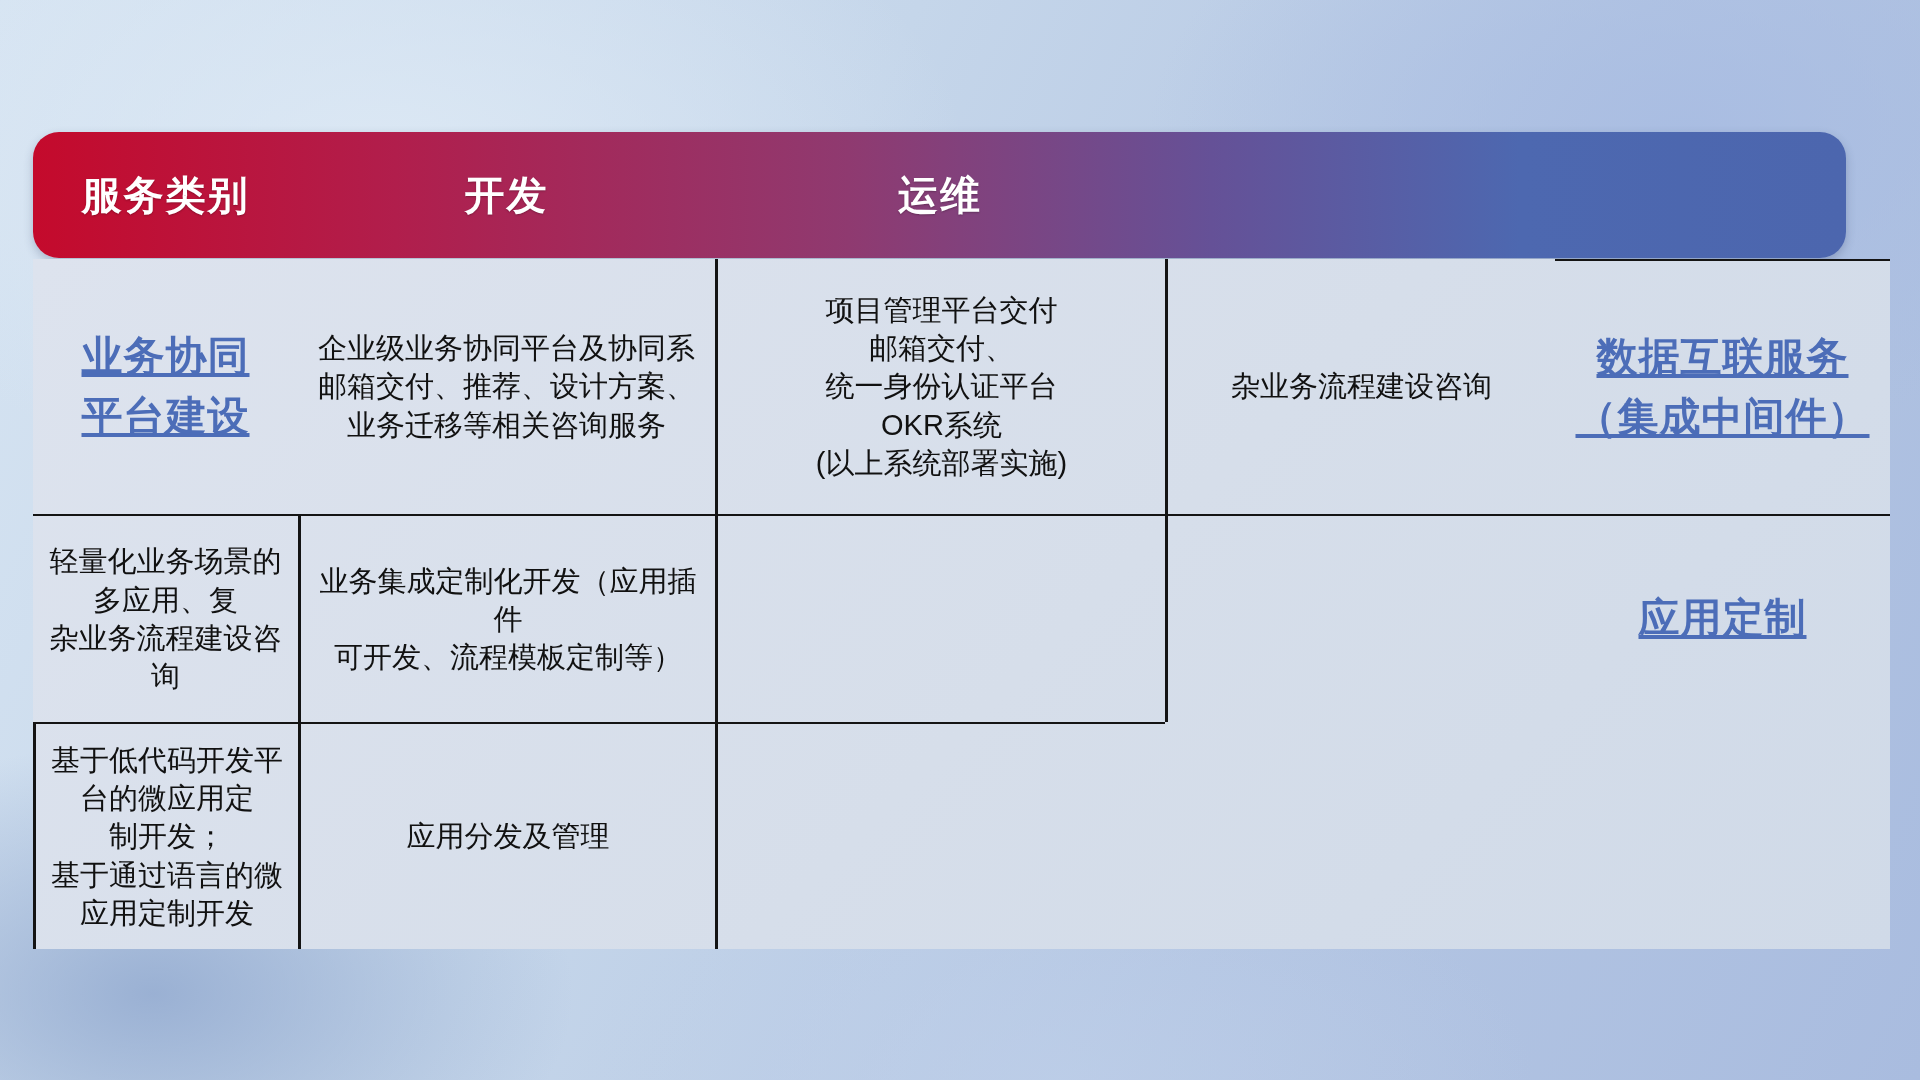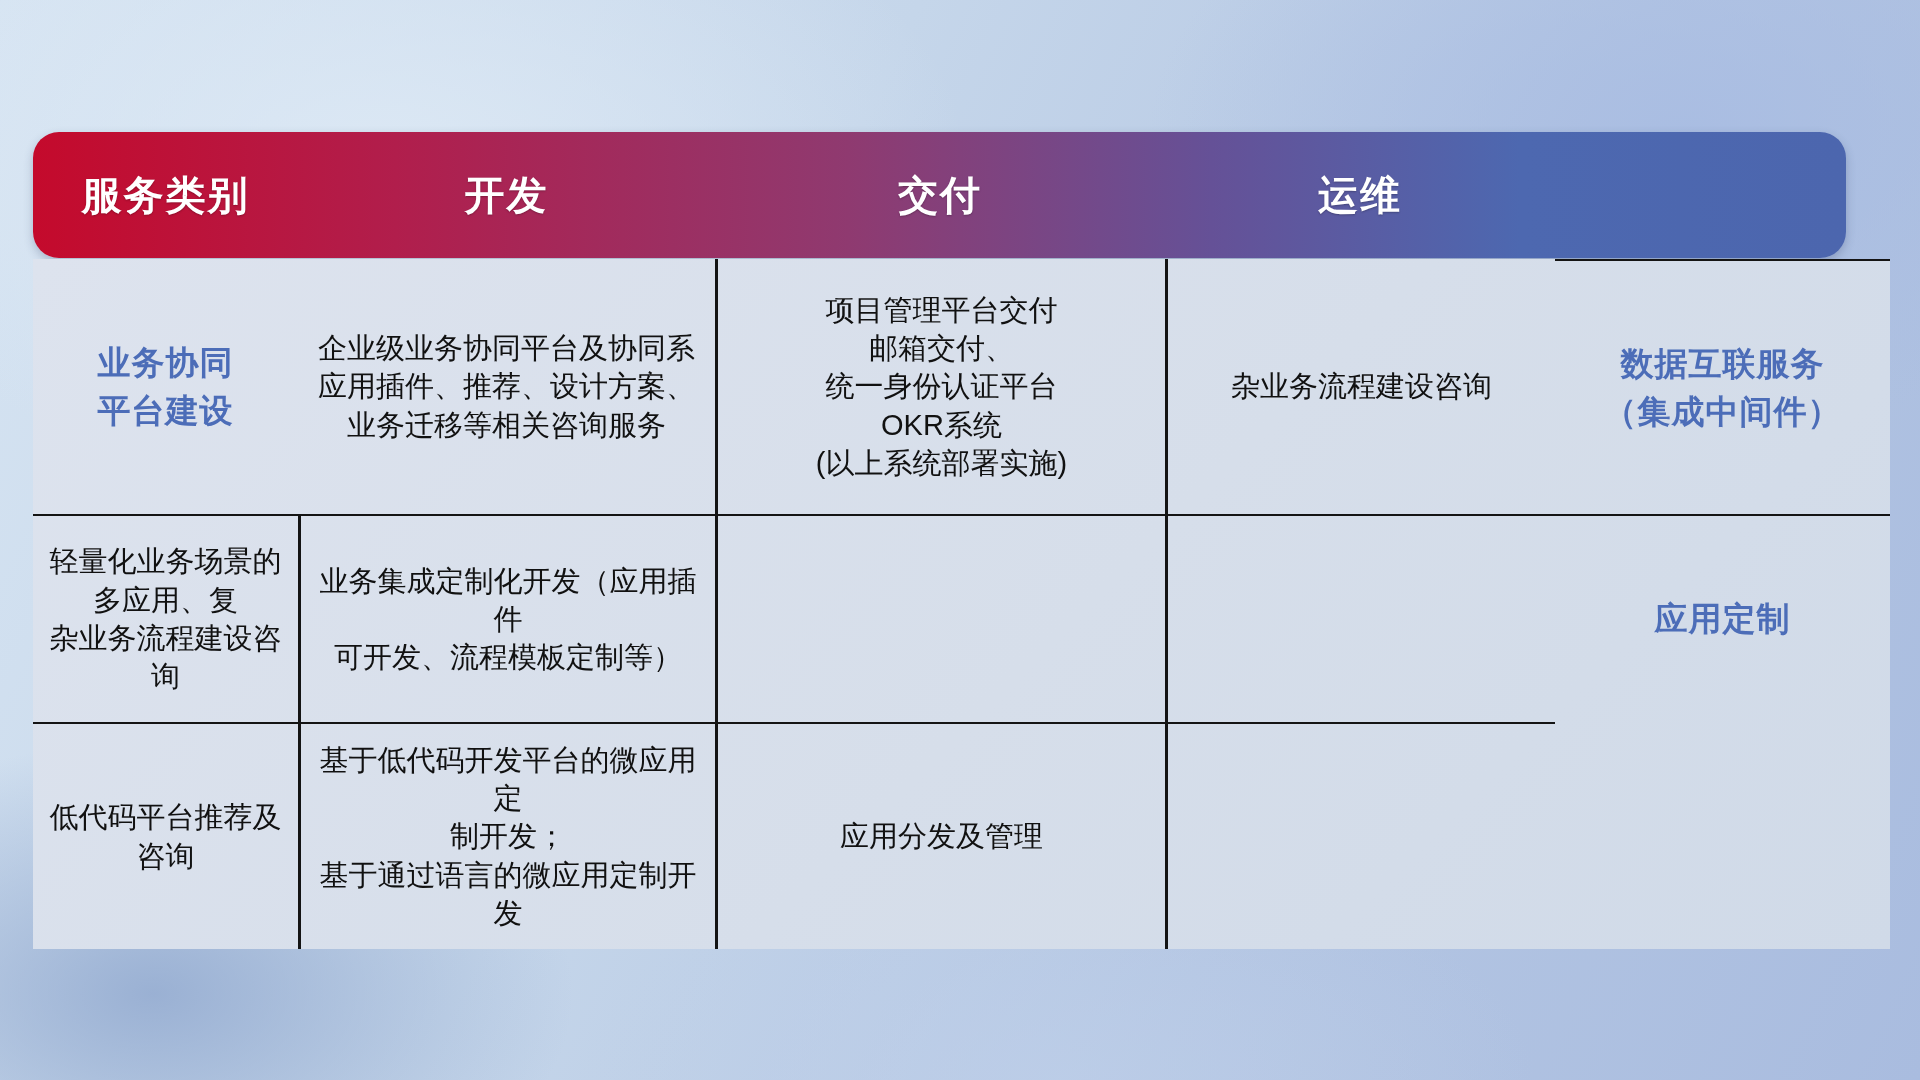--- a/index.html
+++ b/index.html
@@ -42,63 +42,62 @@
   }
   .cell{
     box-sizing:border-box;
     display:flex; align-items:center; justify-content:center;
     text-align:center;
     white-space:pre-line;
     font-size:29px; line-height:1.32; color:#111111;
     padding:4px 6px;
   }
   .cell.cat{
-    font-size:33px; font-weight:bold; color:#4c6db8; line-height:1.45;
+    font-size:41px; font-weight:bold; color:#4c6db8; line-height:1.45;
     letter-spacing:1px;
+    text-decoration:underline;
   }
   .cell.vline{ border-left:3px solid #141414; }
   .cell.hline{ border-top:2px solid #141414;text-align:center; }
 </style>
 </head>
 <body>
 
 <div class="page">
 
   <div class="tbl-header">
     <div class="hcell">服务类别</div>
     <div class="hcell">开发</div>
-    <div class="hcell">交付</div>
     <div class="hcell">运维</div>
   </div>
 
   <div class="tbl-body">
 
     <div class="cell cat">业务协同
 平台建设</div>
     <div class="cell">企业级业务协同平台及协同系
-应用插件、推荐、设计方案、
+邮箱交付、推荐、设计方案、
 业务迁移等相关咨询服务</div>
     <div class="cell vline">项目管理平台交付
 邮箱交付、
 统一身份认证平台
 OKR系统
 (以上系统部署实施)</div>
     <div class="cell vline">杂业务流程建设咨询</div>
 
     <div class="cell cat hline">数据互联服务
 （集成中间件）</div>
     <div class="cell hline">轻量化业务场景的多应用、复
 杂业务流程建设咨询</div>
     <div class="cell vline hline">业务集成定制化开发（应用插件
 可开发、流程模板定制等）</div>
     <div class="cell vline hline"></div>
     <div class="cell vline hline"></div>
 
     <div class="cell cat hline">应用定制</div>
-    <div class="cell hline">低代码平台推荐及咨询</div>
     <div class="cell vline hline">基于低代码开发平台的微应用定
 制开发；
 基于通过语言的微应用定制开发</div>
     <div class="cell vline hline">应用分发及管理</div>
     <div class="cell vline hline"></div>
 
   </div>
 
 </div>
 

